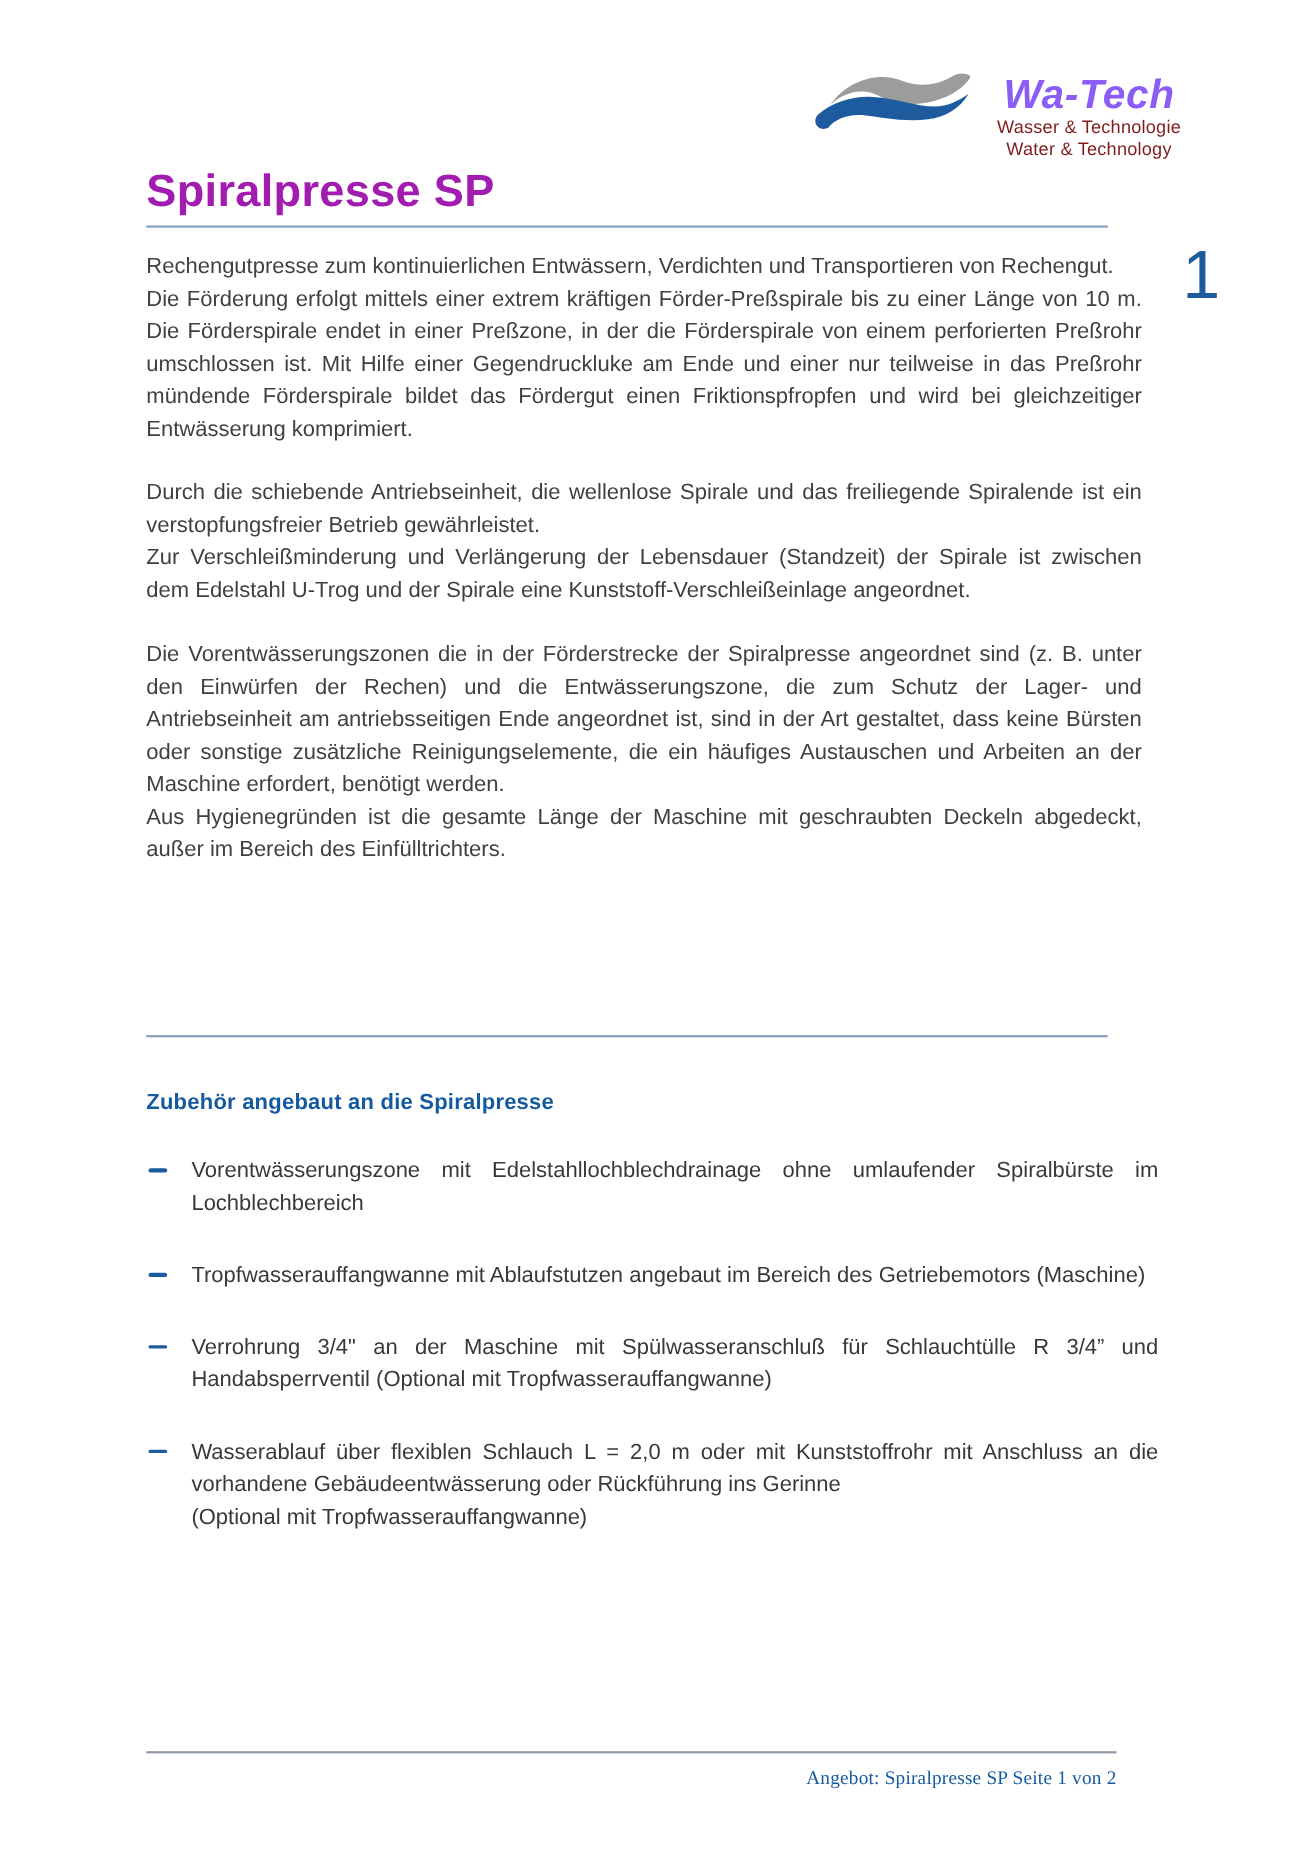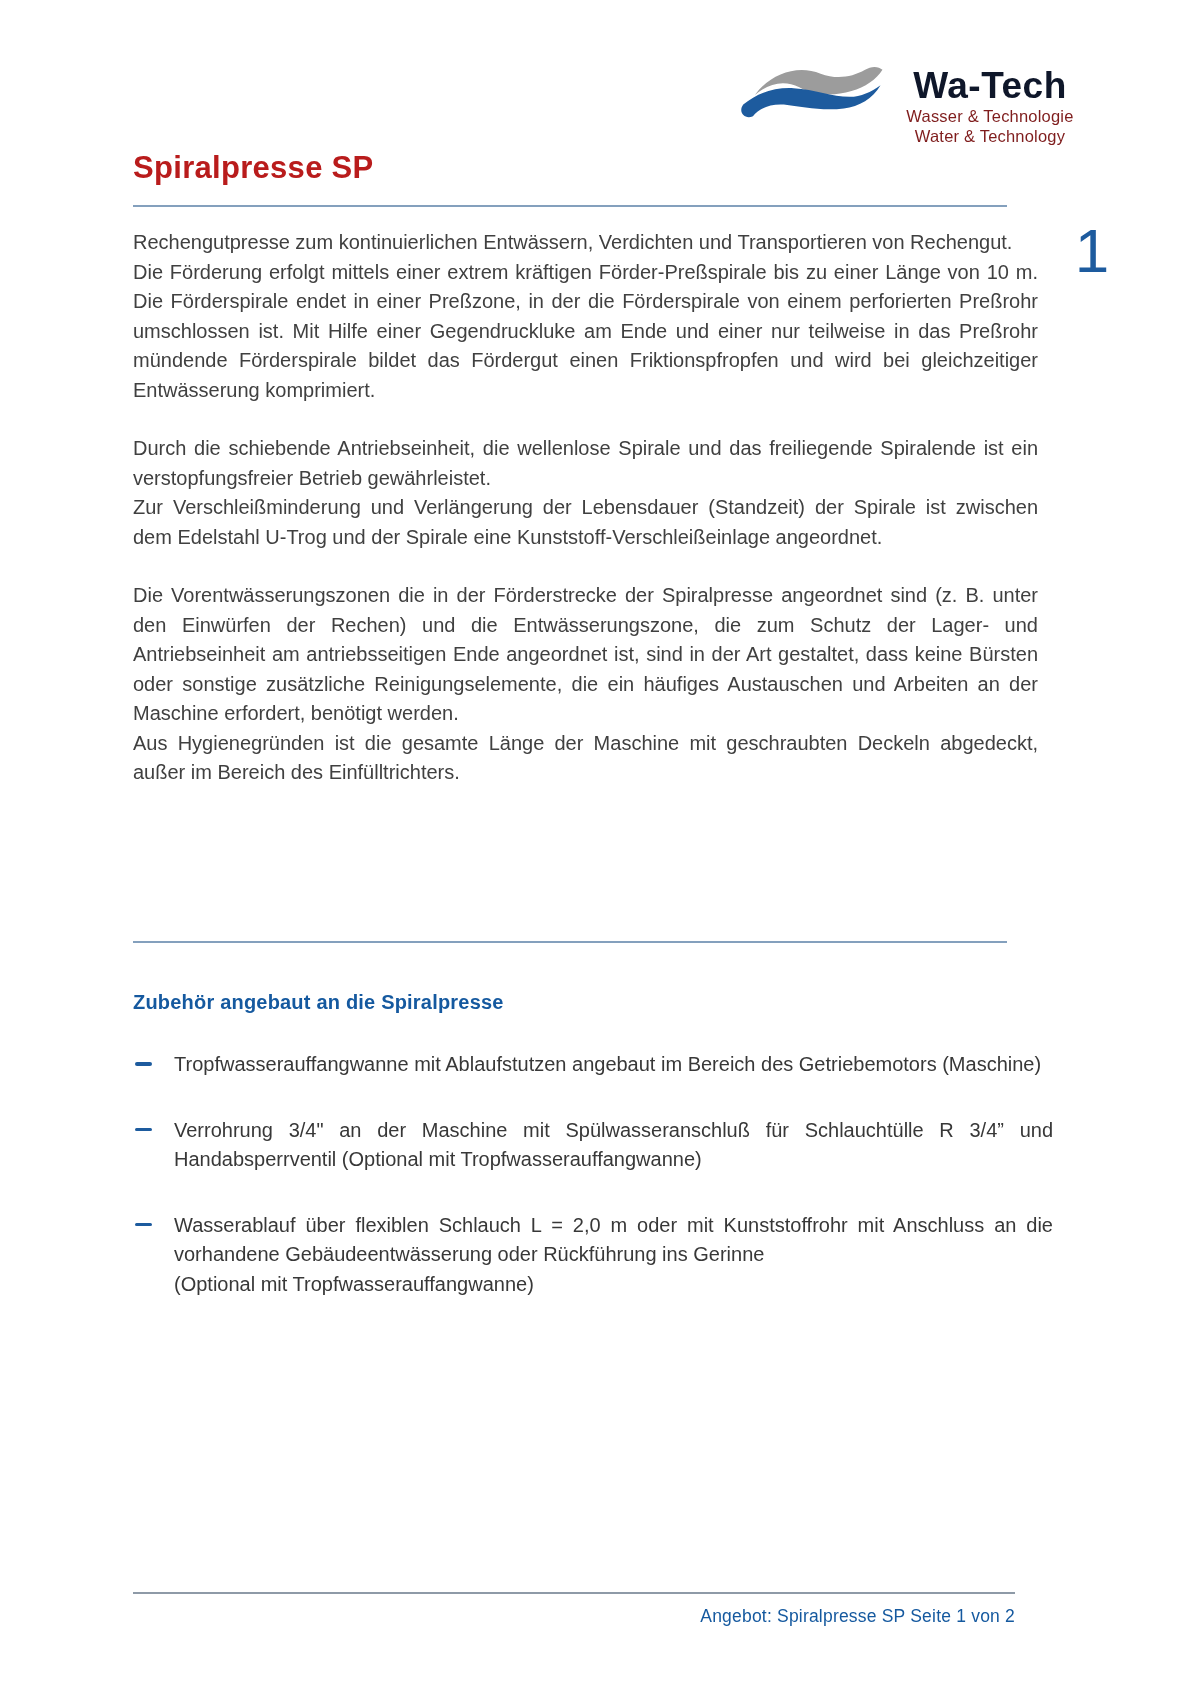--- a/index.html
+++ b/index.html
@@ -11,30 +11,30 @@
     background: #ffffff;
     font-family: "Liberation Sans", sans-serif;
     overflow: hidden;
   }
 
   
   .logo-icon { position: absolute; top: 64px; left: 731px; width: 156px; height: 58px; }
   .logo-text { position: absolute; top: 66px; left: 898px; width: 184px; text-align: center; }
   .logo-name {
     font-size: 37px; font-weight: bold; letter-spacing: 0.5px;
-    color: #0f172a; line-height: 40px;
+    color: #8b5cf6; line-height: 40px; font-style: italic;
   }
   .logo-sub {
     font-size: 16.5px; color: #7f1d1d; line-height: 20px; letter-spacing: 0.2px;
   }
 
   
   .doc-title {
     position: absolute; top: 150px; left: 133px; margin: 0;
-    font-size: 31px; font-weight: bold; color: #b91c1c; letter-spacing: 0.3px;
+    font-size: 41px; font-weight: bold; color: #a21caf; letter-spacing: 0.3px;
   }
   .rule { position: absolute; height: 2px; background: #84a0bd; border: 0; margin: 0; }
   .rule-title   { top: 205px;  left: 133px; width: 874px; }
   .rule-section { top: 941px;  left: 133px; width: 874px; }
   .rule-footer  { top: 1592px; left: 133px; width: 882px; background: #8e9aa7; }
 
   .page-number {
     position: absolute; top: 220px; left: 1062px; width: 60px;
     font-size: 62px; color: #1d5b9e; line-height: 62px; text-align: center;
   }
@@ -63,21 +63,21 @@
     text-align: justify; white-space: pre-line;
   }
   .dash {
     position: absolute; left: 2px; top: 12px;
     width: 17px; height: 3.5px; border-radius: 2px; background: #1d5b9e;
   }
 
   
   .footer-text {
     position: absolute; top: 1606px; left: 133px; width: 882px;
-    text-align: right; font-size: 17.5px; color: #15599f; letter-spacing: 0.2px;
+    text-align: right; font-size: 17.5px; color: #15599f; letter-spacing: 0.2px; font-family: Liberation Serif, serif;
   }
 </style>
 </head>
 <body>
 
 <div class="page">
 
   <svg class="logo-icon" viewBox="0 0 160 60" aria-hidden="true">
     <path fill="#9c9c9c" d="M24,32
       C40,10 68,0 92,10
@@ -118,20 +118,21 @@
     <div class="para-group">
       <p>Die Vorentwässerungszonen die in der Förderstrecke der Spiralpresse angeordnet sind (z. B. unter den Einwürfen der Rechen) und die Entwässerungszone, die zum Schutz der Lager- und Antriebseinheit am antriebsseitigen Ende angeordnet ist, sind in der Art gestaltet, dass keine Bürsten oder sonstige zusätzliche Reinigungselemente, die ein häufiges Austauschen und Arbeiten an der Maschine erfordert, benötigt werden.</p>
       <p>Aus Hygienegründen ist die gesamte Länge der Maschine mit geschraubten Deckeln abgedeckt, außer im Bereich des Einfülltrichters.</p>
     </div>
   </div>
 
   <div class="rule rule-section"></div>
   <h2 class="section-heading">Zubehör angebaut an die Spiralpresse</h2>
 
   <ul class="accessory-list">
+    <li><span class="dash"></span><span>Vorentwässerungszone mit Edelstahllochblechdrainage ohne umlaufender Spiralbürste im Lochblechbereich</span></li>
     <li><span class="dash"></span><span>Tropfwasserauffangwanne mit Ablaufstutzen angebaut im Bereich des Getriebemotors (Maschine)</span></li>
     <li><span class="dash"></span><span>Verrohrung 3/4" an der Maschine mit Spülwasseranschluß für Schlauchtülle R 3/4” und Handabsperrventil (Optional mit Tropfwasserauffangwanne)</span></li>
     <li><span class="dash"></span><span>Wasserablauf über flexiblen Schlauch L = 2,0 m oder mit Kunststoffrohr mit Anschluss an die vorhandene Gebäudeentwässerung oder Rückführung ins Gerinne
 (Optional mit Tropfwasserauffangwanne)</span></li>
   </ul>
 
   <div class="rule rule-footer"></div>
   <div class="footer-text">Angebot: Spiralpresse SP Seite 1 von 2</div>
 
 </div>

